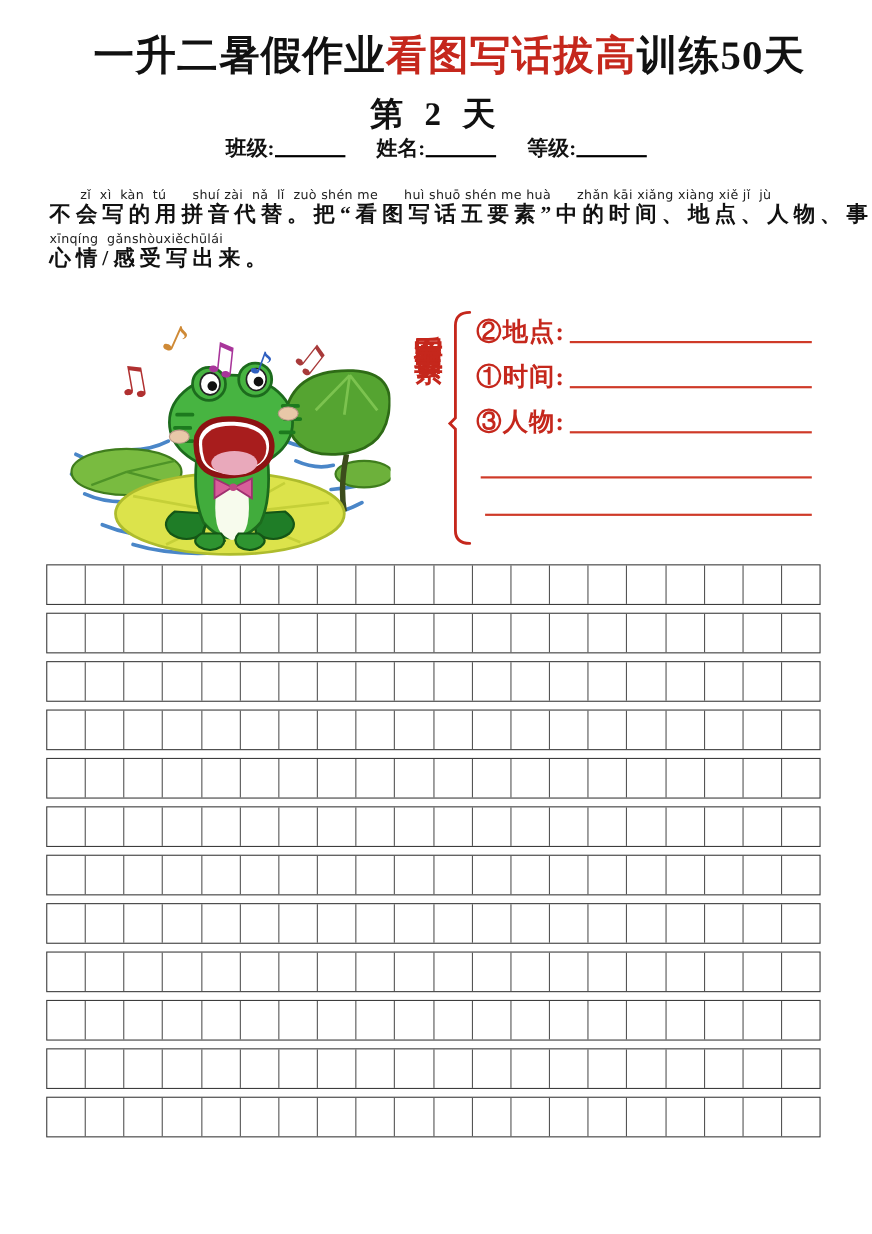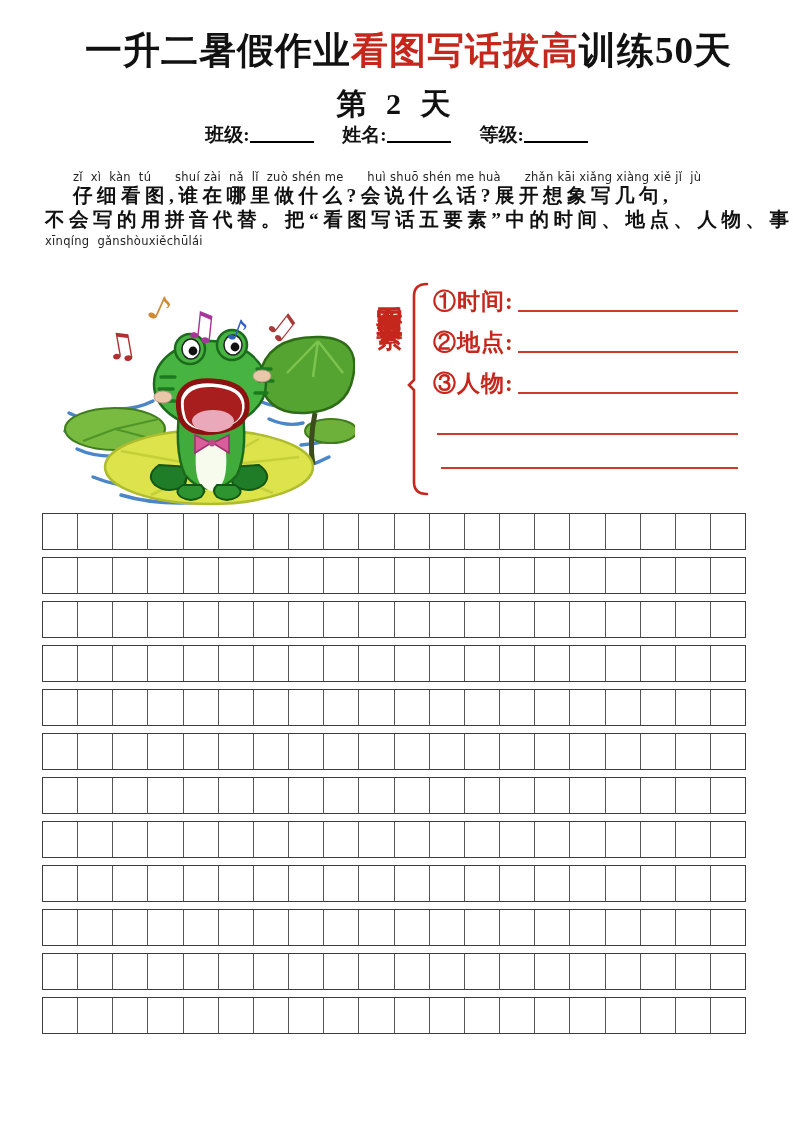--- a/index.html
+++ b/index.html
@@ -66,23 +66,23 @@
     <span class="fld">
       <span>姓名:</span><span class="blank-u"></span>
     </span>
     <span class="fld">
       <span>等级:</span><span class="blank-u"></span>
     </span>
   </div>
 
   <div class="instr">
     <div class="pin indent">zǐ  xì  kàn  tú      shuí zài  nǎ  lǐ  zuò shén me      huì shuō shén me huà      zhǎn kāi xiǎng xiàng xiě jǐ  jù</div>
-    <div class="han indent">仔细看图,谁在哪里做什么?会说什么话?展开想象写几句,</div>
     <div class="han">不会写的用拼音代替。把“看图写话五要素”中的时间、地点、人物、事件、</div>
     <div class="pin">xīnqíng  gǎnshòuxiěchūlái</div>
+    <div class="han">心情/感受写出来。</div>
   </div>
 
   <svg class="illus" viewBox="0 0 292 226" xmlns="http://www.w3.org/2000/svg">
 
     <g stroke="#4a86c8" stroke-width="3.4" fill="none" stroke-linecap="round">
       <path d="M6 132 q26 14 58 10"></path>
       <path d="M2 150 q20 12 46 10"></path>
       <path d="M14 168 q22 10 50 6"></path>
       <path d="M30 196 q34 14 76 10"></path>
       <path d="M58 214 q40 12 92 6"></path>
@@ -164,25 +164,25 @@
   </svg>
 
   <div class="vlabel">看图写话五要素</div>
 
   <svg class="bracket" width="24" height="214" viewBox="0 0 24 214">
     <path d="M20 2 Q7 2 7 14 L7 98 L2 103 L7 108 L7 200 Q7 212 20 212" fill="none" stroke="#c5271c" stroke-width="2.6" stroke-linecap="round"></path>
   </svg>
 
   <div class="felist">
     <div class="ferow">
+      <span class="lbl">②地点:</span>
+      <span class="uline"></span>
+    </div>
+    <div class="ferow">
       <span class="lbl">①时间:</span>
-      <span class="uline"></span>
-    </div>
-    <div class="ferow">
-      <span class="lbl">②地点:</span>
       <span class="uline"></span>
     </div>
     <div class="ferow">
       <span class="lbl">③人物:</span>
       <span class="uline"></span>
     </div>
     <div class="ferow">
       <span class="uline"></span>
     </div>
     <div class="ferow cont">

